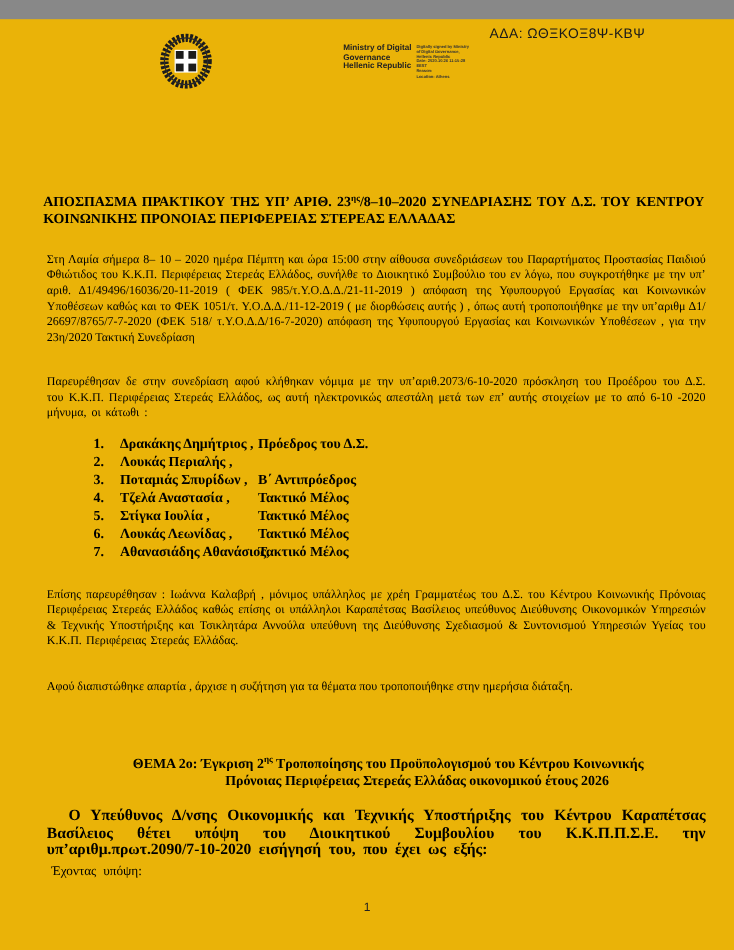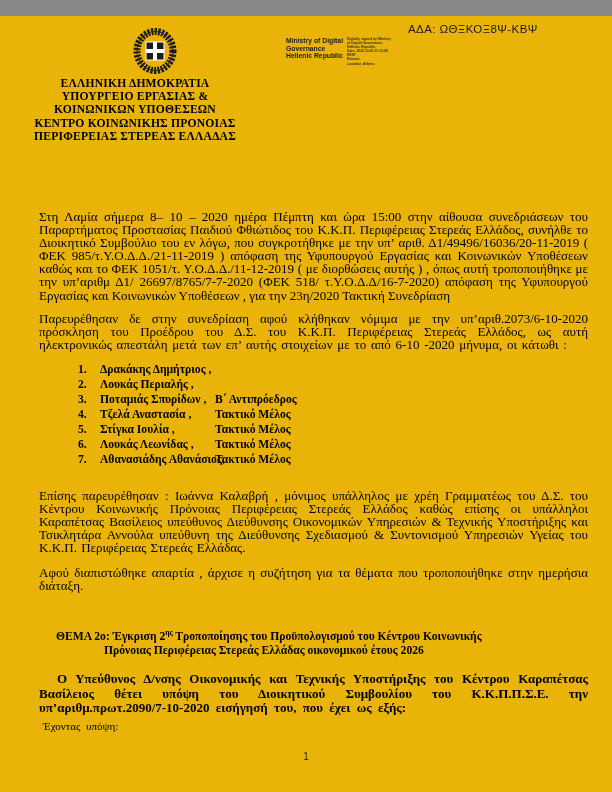--- a/index.html
+++ b/index.html
@@ -41,38 +41,38 @@
   
   .doc-title{
     position:absolute;left:36px;top:146px;width:551px;
     font-weight:bold;font-size:11.6px;line-height:14px;
     text-align:justify;
   }
   sup{font-size:7.5px;vertical-align:super;line-height:0;}
   
   .para{
     position:absolute;left:39px;width:549px;
-    font-size:13px;line-height:13.1px;
+    font-size:10px;line-height:13.1px;
     text-align:justify;
   }
   .p1{top:194px;}
   .p2{top:296px;word-spacing:1.5px;}
   .p3{top:473px;word-spacing:1px;}
   .p4{top:550px;}
   
   .attendees{
     position:absolute;left:78px;top:347px;width:420px;
     font-weight:bold;font-size:11.6px;
   }
   .attendee-row{display:grid;grid-template-columns:22px 115px auto;height:15px;}
   .attendee-row span{white-space:nowrap;}
   
   .topic-heading{
     position:absolute;left:56px;top:614px;width:535px;
-    font-weight:bold;font-size:11.6px;line-height:13.5px;
+    font-weight:bold;font-size:11.6px;line-height:13.5px;text-align:center;
   }
   .topic-heading .line2{padding-left:48px;}
   .topic-intro{
     position:absolute;left:39px;top:656px;width:549px;
     font-weight:bold;font-size:13px;line-height:14.5px;
     text-align:justify;text-indent:18px;word-spacing:3px;
   }
   .having-regard{
     position:absolute;left:43px;top:704px;
     font-size:11px;word-spacing:3px;
@@ -109,36 +109,31 @@
   <div class="stamp-details">
     <div>Digitally signed by Ministry</div>
     <div>of Digital Governance,</div>
     <div>Hellenic Republic</div>
     <div>Date: 2020.10.26 11:15:28</div>
     <div>EEST</div>
     <div>Reason:</div>
     <div>Location: Athens</div>
   </div>
 
-  <div class="letterhead">
-    <div>ΕΛΛΗΝΙΚΗ ΔΗΜΟΚΡΑΤΙΑ</div>
-    <div>ΥΠΟΥΡΓΕΙΟ ΕΡΓΑΣΙΑΣ &amp;</div>
-    <div>ΚΟΙΝΩΝΙΚΩΝ  ΥΠΟΘΕΣΕΩΝ</div>
-    <div>ΚΕΝΤΡΟ ΚΟΙΝΩΝΙΚΗΣ ΠΡΟΝΟΙΑΣ</div>
-    <div>ΠΕΡΙΦΕΡΕΙΑΣ  ΣΤΕΡΕΑΣ ΕΛΛΑΔΑΣ</div>
-  </div>
 
+  <div class="doc-title"><span>ΑΠΟΣΠΑΣΜΑ ΠΡΑΚΤΙΚΟΥ ΤΗΣ ΥΠ’ ΑΡΙΘ. 23</span><sup>ης</sup><span>/8–10–2020 ΣΥΝΕΔΡΙΑΣΗΣ ΤΟΥ Δ.Σ. ΤΟΥ ΚΕΝΤΡΟΥ ΚΟΙΝΩΝΙΚΗΣ ΠΡΟΝΟΙΑΣ ΠΕΡΙΦΕΡΕΙΑΣ ΣΤΕΡΕΑΣ ΕΛΛΑΔΑΣ</span></div>
 
   <div class="para p1">Στη Λαμία σήμερα 8– 10 – 2020 ημέρα Πέμπτη και ώρα 15:00 στην αίθουσα συνεδριάσεων του Παραρτήματος Προστασίας Παιδιού Φθιώτιδος του Κ.Κ.Π. Περιφέρειας Στερεάς Ελλάδος, συνήλθε το Διοικητικό Συμβούλιο του εν λόγω, που συγκροτήθηκε με την υπ’ αριθ. Δ1/49496/16036/20-11-2019 ( ΦΕΚ 985/τ.Υ.Ο.Δ.Δ./21-11-2019 ) απόφαση της Υφυπουργού Εργασίας και Κοινωνικών Υποθέσεων καθώς και το ΦΕΚ 1051/τ. Υ.Ο.Δ.Δ./11-12-2019 ( με διορθώσεις αυτής ) , όπως αυτή τροποποιήθηκε με την υπ’αριθμ Δ1/ 26697/8765/7-7-2020 (ΦΕΚ 518/ τ.Υ.Ο.Δ.Δ/16-7-2020) απόφαση της Υφυπουργού Εργασίας και Κοινωνικών Υποθέσεων , για την 23η/2020 Τακτική Συνεδρίαση</div>
   <div class="para p2">Παρευρέθησαν δε στην συνεδρίαση αφού κλήθηκαν νόμιμα με την υπ’αριθ.2073/6-10-2020 πρόσκληση του Προέδρου του Δ.Σ. του Κ.Κ.Π. Περιφέρειας Στερεάς Ελλάδος, ως αυτή ηλεκτρονικώς απεστάλη μετά των επ’ αυτής στοιχείων με το από 6-10 -2020 μήνυμα, οι κάτωθι :</div>
 
   <div class="attendees">
     <div class="attendee-row">
       <span>1.</span>
         <span>Δρακάκης Δημήτριος ,</span>
+        <span>Πρόεδρος του Δ.Σ.</span>
     </div>
     <div class="attendee-row">
       <span>2.</span>
         <span>Λουκάς Περιαλής ,</span>
     </div>
     <div class="attendee-row">
       <span>3.</span>
         <span>Ποταμιάς Σπυρίδων ,</span>
         <span>Β΄ Αντιπρόεδρος</span>
     </div>

